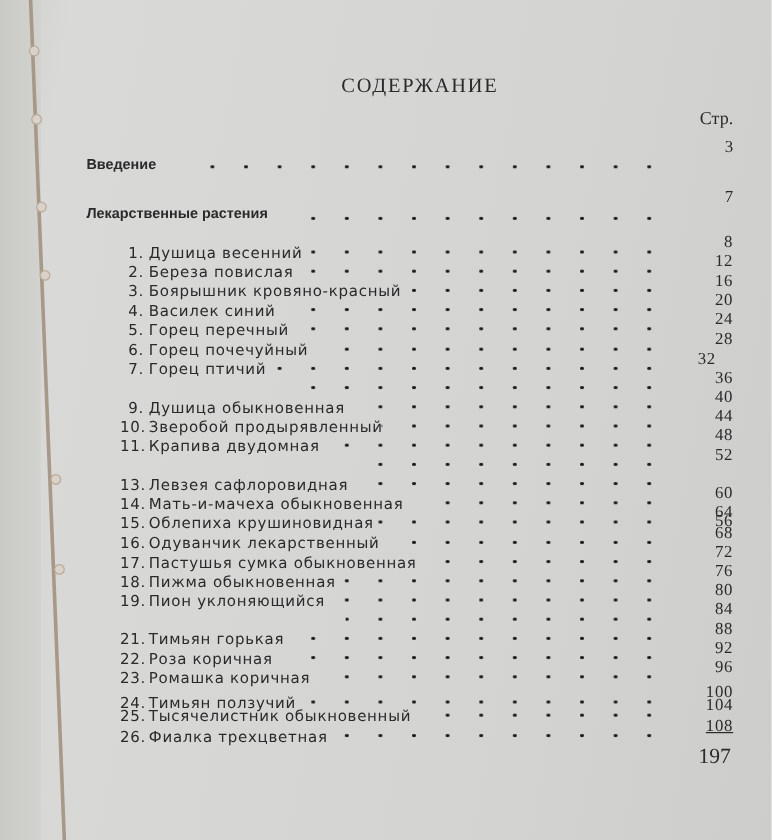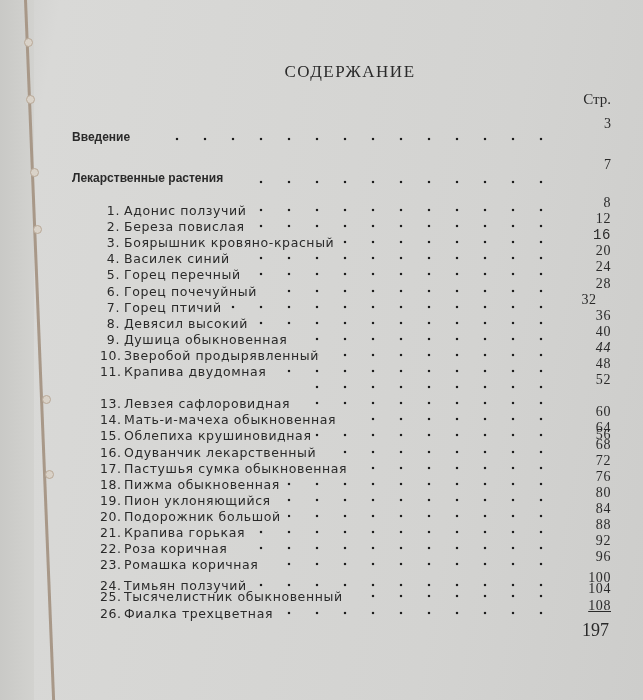--- a/index.html
+++ b/index.html
@@ -75,33 +75,33 @@
   <span class="pg" style="top:-14px">3</span>
 </div>
 <div class="section" style="top:171px">
   <span class="label">Лекарственные растения</span>
   <span class="leader" style="left:186px;top:4px"></span>
   <span class="pg" style="top:-14px">7</span>
 </div>
 
 <div id="entries">
     <div class="row" style="top: 203px;">
-      <span class="label"><span class="num">1.</span><span>Адонис ползучий</span></span>
+      <span class="label"><span class="num">1.</span><span>Душица весенний</span></span>
       <span class="leader" style="left: 156px;"></span>
       <span class="pg" style="top: -8px;">8</span>
     </div>
     <div class="row" style="top: 219.1px;">
       <span class="label"><span class="num">2.</span><span>Береза повислая</span></span>
       <span class="leader" style="left: 156px;"></span>
       <span class="pg" style="top: -8px;">12</span>
     </div>
     <div class="row" style="top: 235.2px;">
       <span class="label"><span class="num">3.</span><span>Боярышник кровяно-красный</span></span>
       <span class="leader" style="left: 236px;"></span>
-      <span class="pg" style="top: -8px; font-family: Liberation Mono, monospace;">16</span>
+      <span class="pg" style="top: -8px;">16</span>
     </div>
     <div class="row" style="top: 251.3px;">
       <span class="label"><span class="num">4.</span><span>Василек синий</span></span>
       <span class="leader" style="left: 148px;"></span>
       <span class="pg" style="top: -8px;">20</span>
     </div>
     <div class="row" style="top: 267.4px;">
       <span class="label"><span class="num">5.</span><span>Горец перечный</span></span>
       <span class="leader" style="left: 156px;"></span>
       <span class="pg" style="top: -8px;">24</span>
@@ -110,33 +110,32 @@
       <span class="label"><span class="num">6.</span><span>Горец почечуйный</span></span>
       <span class="leader" style="left: 166px;"></span>
       <span class="pg" style="top: -8px;">28</span>
     </div>
     <div class="row" style="top: 299.6px;">
       <span class="label"><span class="num">7.</span><span>Горец птичий</span></span>
       <span class="leader" style="left: 130px;"></span>
       <span class="pg" style="top: -8px; text-align: center;">32</span>
     </div>
     <div class="row" style="top: 315.7px;">
-      <span class="label"><span class="num">8.</span><span>Девясил высокий</span></span>
       <span class="leader" style="left: 154px;"></span>
       <span class="pg" style="top: -8px;">36</span>
     </div>
     <div class="row" style="top: 331.8px;">
       <span class="label"><span class="num">9.</span><span>Душица обыкновенная</span></span>
       <span class="leader" style="left: 196px;"></span>
       <span class="pg" style="top: -8px;">40</span>
     </div>
     <div class="row" style="top: 347.9px;">
       <span class="label"><span class="num">10.</span><span>Зверобой продырявленный</span></span>
       <span class="leader" style="left: 218px;"></span>
-      <span class="pg" style="top: -8px; font-style: italic;">44</span>
+      <span class="pg" style="top: -8px;">44</span>
     </div>
     <div class="row" style="top: 364px;">
       <span class="label"><span class="num">11.</span><span>Крапива двудомная</span></span>
       <span class="leader" style="left: 178px;"></span>
       <span class="pg" style="top: -8px;">48</span>
     </div>
     <div class="row" style="top: 380.1px;">
       <span class="leader" style="left: 204px;"></span>
       <span class="pg" style="top: -8px;">52</span>
     </div>
@@ -169,26 +168,25 @@
       <span class="label"><span class="num">18.</span><span>Пижма обыкновенная</span></span>
       <span class="leader" style="left: 178px;"></span>
       <span class="pg" style="top: -8px;">76</span>
     </div>
     <div class="row" style="top: 492.8px;">
       <span class="label"><span class="num">19.</span><span>Пион уклоняющийся</span></span>
       <span class="leader" style="left: 176px;"></span>
       <span class="pg" style="top: -8px;">80</span>
     </div>
     <div class="row" style="top: 508.9px;">
-      <span class="label"><span class="num">20.</span><span>Подорожник большой</span></span>
       <span class="leader" style="left: 188px;"></span>
       <span class="pg" style="top: -8px;">84</span>
     </div>
     <div class="row" style="top: 525px;">
-      <span class="label"><span class="num">21.</span><span>Крапива горькая</span></span>
+      <span class="label"><span class="num">21.</span><span>Тимьян горькая</span></span>
       <span class="leader" style="left: 148px;"></span>
       <span class="pg" style="top: -8px;">88</span>
     </div>
     <div class="row" style="top: 541.1px;">
       <span class="label"><span class="num">22.</span><span>Роза коричная</span></span>
       <span class="leader" style="left: 150px;"></span>
       <span class="pg" style="top: -8px;">92</span>
     </div>
     <div class="row" style="top: 557.2px;">
       <span class="label"><span class="num">23.</span><span>Ромашка коричная</span></span>

